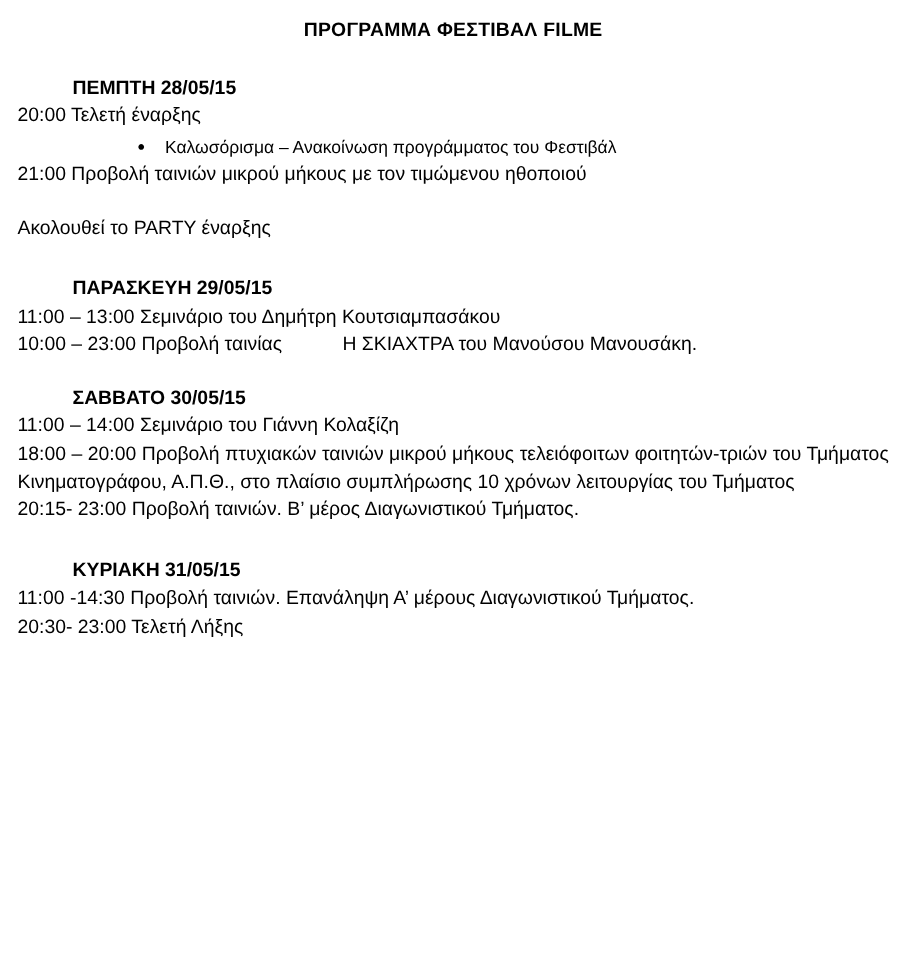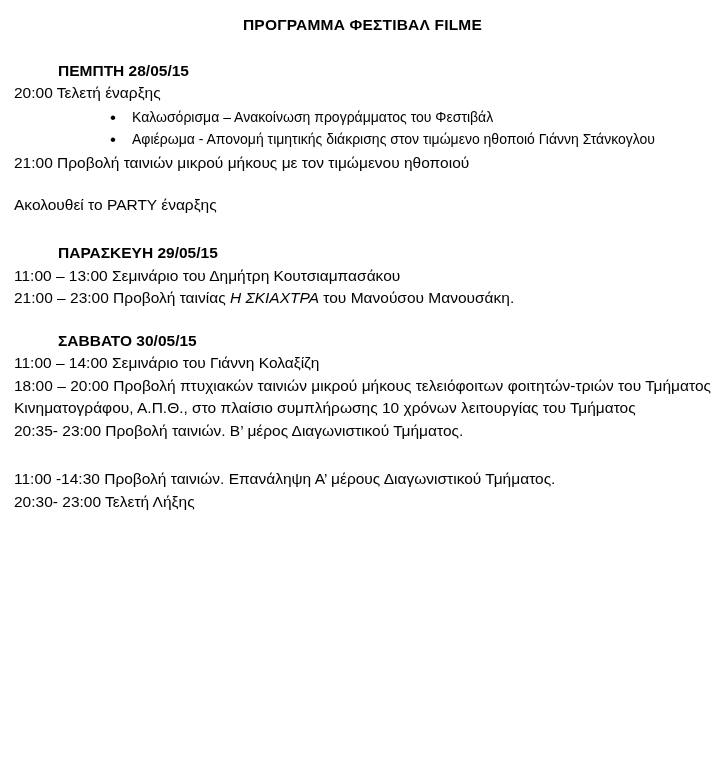--- a/index.html
+++ b/index.html
@@ -31,21 +31,21 @@
   .line {
     font-size: 15.5px;
     line-height: 1.45;
     margin: 0;
   }
   .bold {
     font-weight: bold;
     margin-left: 44px;
   }
   .italic {
-    font-style: italic;
+    margin-left: 44px;
   }
   .spacer-md { height: 20px; }
   .spacer-lg { height: 26px; }
   ul.bullets {
     margin: 2px 0 2px 0;
     padding-left: 96px;
     list-style: none;
   }
   ul.bullets li {
     position: relative;
@@ -77,37 +77,37 @@
 <body>
 
 <div class="page">
 
   <div class="doc-title">ΠΡΟΓΡΑΜΜΑ ΦΕΣΤΙΒΑΛ FILME</div>
 
   <p class="line bold">ΠΕΜΠΤΗ 28/05/15</p>
   <p class="line">20:00 Τελετή έναρξης</p>
   <ul class="bullets">
     <li>Καλωσόρισμα – Ανακοίνωση προγράμματος του Φεστιβάλ</li>
-    <li class="justified-li">Αφιέρωμα - Απονομή τιμητικής διάκρισης στον τιμώμενο ηθοποιό Γιάννη Στάνκογλου</li>
   </ul>
   <p class="line">21:00 Προβολή ταινιών μικρού μήκους με τον τιμώμενου ηθοποιού</p>
   <div class="spacer-md"></div>
   <p class="line">Ακολουθεί το PARTY έναρξης</p>
 
   <div class="spacer-lg"></div>
 
   <p class="line bold">ΠΑΡΑΣΚΕΥΗ 29/05/15</p>
   <p class="line">11:00 – 13:00 Σεμινάριο του Δημήτρη Κουτσιαμπασάκου</p>
-  <p class="line"><span>21:00 – 23:00 Προβολή ταινίας </span><span class="italic">Η ΣΚΙΑΧΤΡΑ</span><span>  του Μανούσου Μανουσάκη.</span></p>
+  <p class="line"><span>10:00 – 23:00 Προβολή ταινίας </span><span class="italic">Η ΣΚΙΑΧΤΡΑ</span><span>  του Μανούσου Μανουσάκη.</span></p>
 
   <div class="spacer-md"></div>
 
   <p class="line bold">ΣΑΒΒΑΤΟ 30/05/15</p>
   <p class="line">11:00 – 14:00 Σεμινάριο του Γιάννη Κολαξίζη</p>
   <p class="line justified">18:00 – 20:00 Προβολή πτυχιακών ταινιών μικρού μήκους τελειόφοιτων φοιτητών-τριών του Τμήματος Κινηματογράφου, Α.Π.Θ., στο πλαίσιο συμπλήρωσης 10 χρόνων λειτουργίας του Τμήματος</p>
-  <p class="line">20:35- 23:00  Προβολή ταινιών. Β’ μέρος Διαγωνιστικού Τμήματος.</p>
+  <p class="line">20:15- 23:00  Προβολή ταινιών. Β’ μέρος Διαγωνιστικού Τμήματος.</p>
 
   <div class="spacer-lg"></div>
 
+  <p class="line bold">ΚΥΡΙΑΚΗ 31/05/15</p>
   <p class="line">11:00 -14:30  Προβολή ταινιών. Επανάληψη Α’ μέρους Διαγωνιστικού Τμήματος.</p>
   <p class="line">20:30- 23:00  Τελετή Λήξης</p>
 
 </div>
 
 </body></html>

